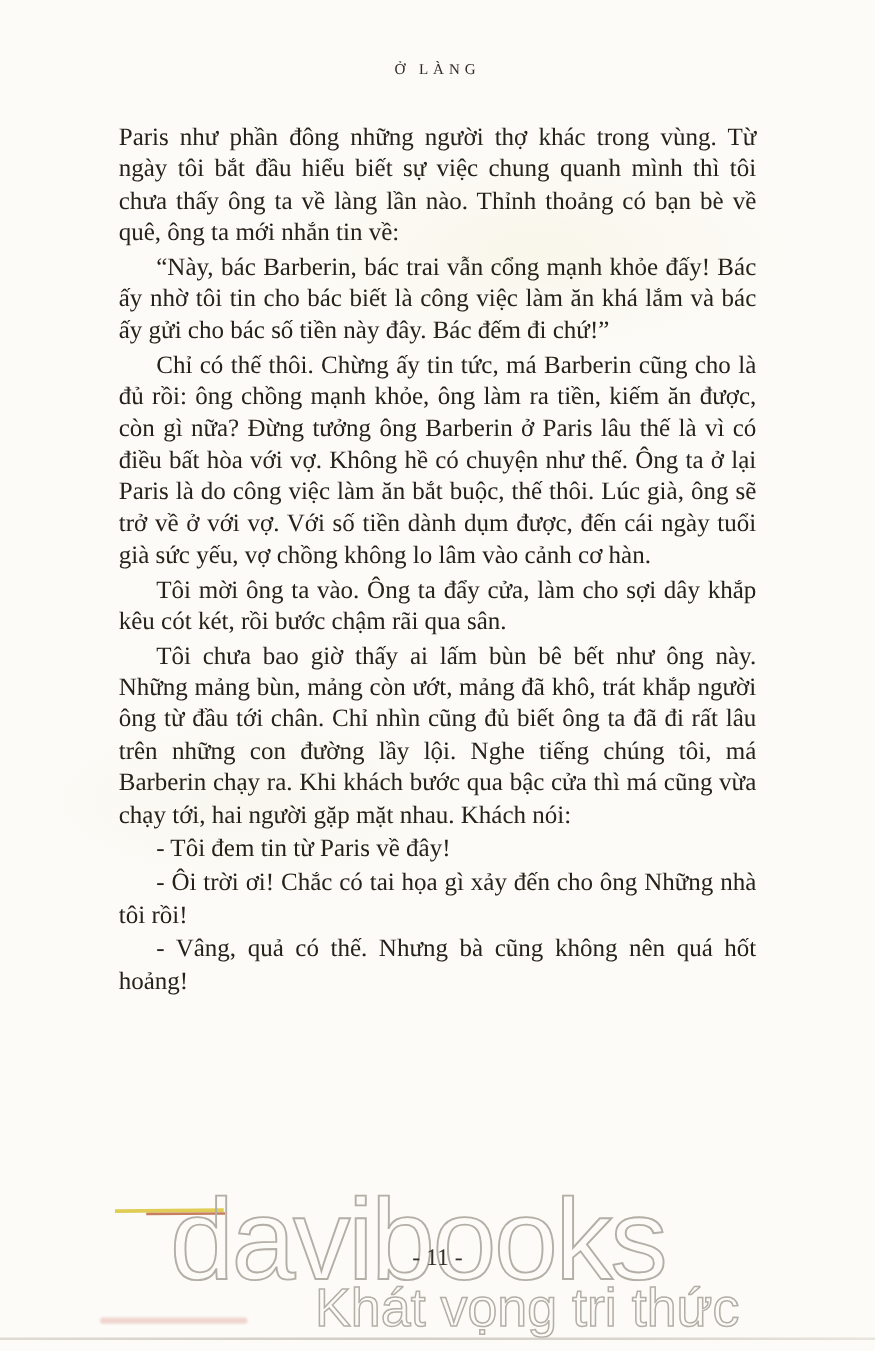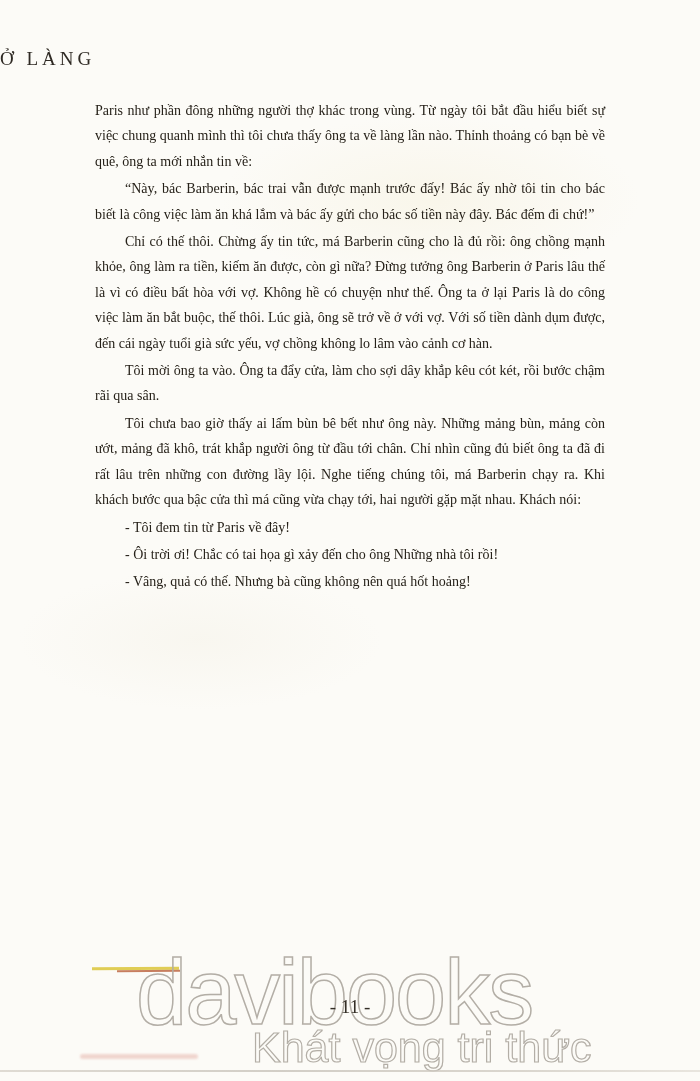--- a/index.html
+++ b/index.html
@@ -16,32 +16,32 @@
       radial-gradient(ellipse 260px 100px at 200px 640px, rgba(240,236,222,0.3), rgba(240,236,222,0) 70%),
       #fcfbf7;
     overflow: hidden;
     font-family: "Liberation Serif", "DejaVu Serif", serif;
   }
   .running-head {
     position: absolute;
     top: 48px;
     left: 0;
     width: 100%;
-    text-align: left;
-    font-size: 19px;
+    text-align: center;
+    font-size: 12px;
     letter-spacing: 4px;
     color: #2f2a24;
     z-index: 1;
   }
   .body-text {
     position: absolute;
     top: 98px;
     left: 95px;
     width: 510px;
-    font-size: 14px;
+    font-size: 20px;
     line-height: 25.4px;
     color: #262119;
     text-align: justify;
     z-index: 1;
   }
   .body-text p {
     margin: 0 0 2px 0;
     text-indent: 30px;
   }
   .body-text p.no-indent {
@@ -127,21 +127,21 @@
 </style>
 </head>
 <body>
 
 <div class="page">
 
   <div class="running-head">Ở LÀNG</div>
 
   <div class="body-text" id="text-body">
       <p class="no-indent">Paris như phần đông những người thợ khác trong vùng. Từ ngày tôi bắt đầu hiểu biết sự việc chung quanh mình thì tôi chưa thấy ông ta về làng lần nào. Thỉnh thoảng có bạn bè về quê, ông ta mới nhắn tin về:</p>
-      <p>“Này, bác Barberin, bác trai vẫn được mạnh trước đấy! Bác ấy nhờ tôi tin cho bác biết là công việc làm ăn khá lắm và bác ấy gửi cho bác số tiền này đây. Bác đếm đi chứ!”</p>
+      <p>“Này, bác Barberin, bác trai vẫn cổng mạnh khỏe đấy! Bác ấy nhờ tôi tin cho bác biết là công việc làm ăn khá lắm và bác ấy gửi cho bác số tiền này đây. Bác đếm đi chứ!”</p>
       <p>Chỉ có thế thôi. Chừng ấy tin tức, má Barberin cũng cho là đủ rồi: ông chồng mạnh khỏe, ông làm ra tiền, kiếm ăn được, còn gì nữa? Đừng tưởng ông Barberin ở Paris lâu thế là vì có điều bất hòa với vợ. Không hề có chuyện như thế. Ông ta ở lại Paris là do công việc làm ăn bắt buộc, thế thôi. Lúc già, ông sẽ trở về ở với vợ. Với số tiền dành dụm được, đến cái ngày tuổi già sức yếu, vợ chồng không lo lâm vào cảnh cơ hàn.</p>
       <p>Tôi mời ông ta vào. Ông ta đẩy cửa, làm cho sợi dây khắp kêu cót két, rồi bước chậm rãi qua sân.</p>
       <p>Tôi chưa bao giờ thấy ai lấm bùn bê bết như ông này. Những mảng bùn, mảng còn ướt, mảng đã khô, trát khắp người ông từ đầu tới chân. Chỉ nhìn cũng đủ biết ông ta đã đi rất lâu trên những con đường lầy lội. Nghe tiếng chúng tôi, má Barberin chạy ra. Khi khách bước qua bậc cửa thì má cũng vừa chạy tới, hai người gặp mặt nhau. Khách nói:</p>
       <p>- Tôi đem tin từ Paris về đây!</p>
       <p>- Ôi trời ơi! Chắc có tai họa gì xảy đến cho ông Những nhà tôi rồi!</p>
       <p>- Vâng, quả có thế. Nhưng bà cũng không nên quá hốt hoảng!</p>
     </div>
 
   <div class="underline-yellow" style="background: rgb(221, 200, 67);"></div>
   <div class="underline-red" style="background: rgb(181, 84, 44);"></div>

